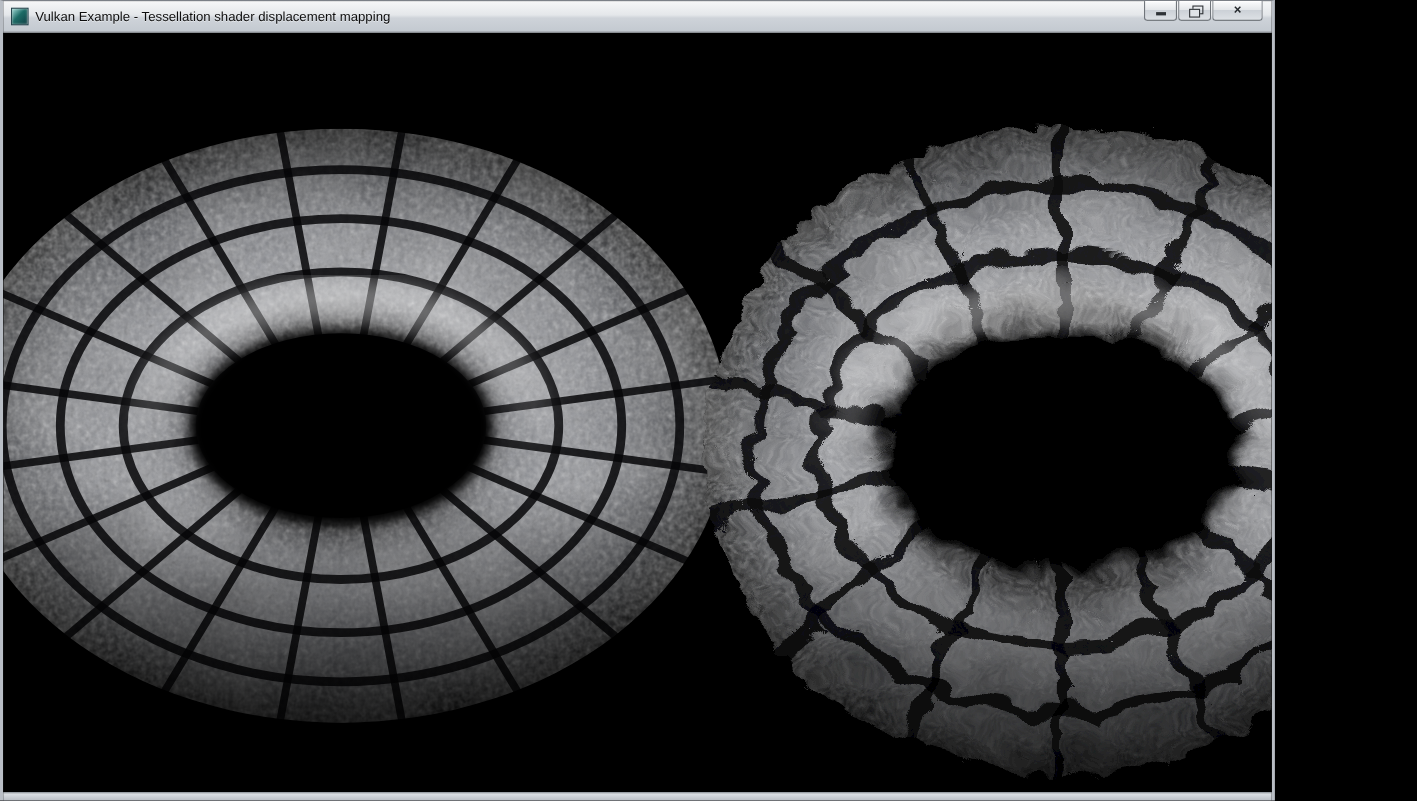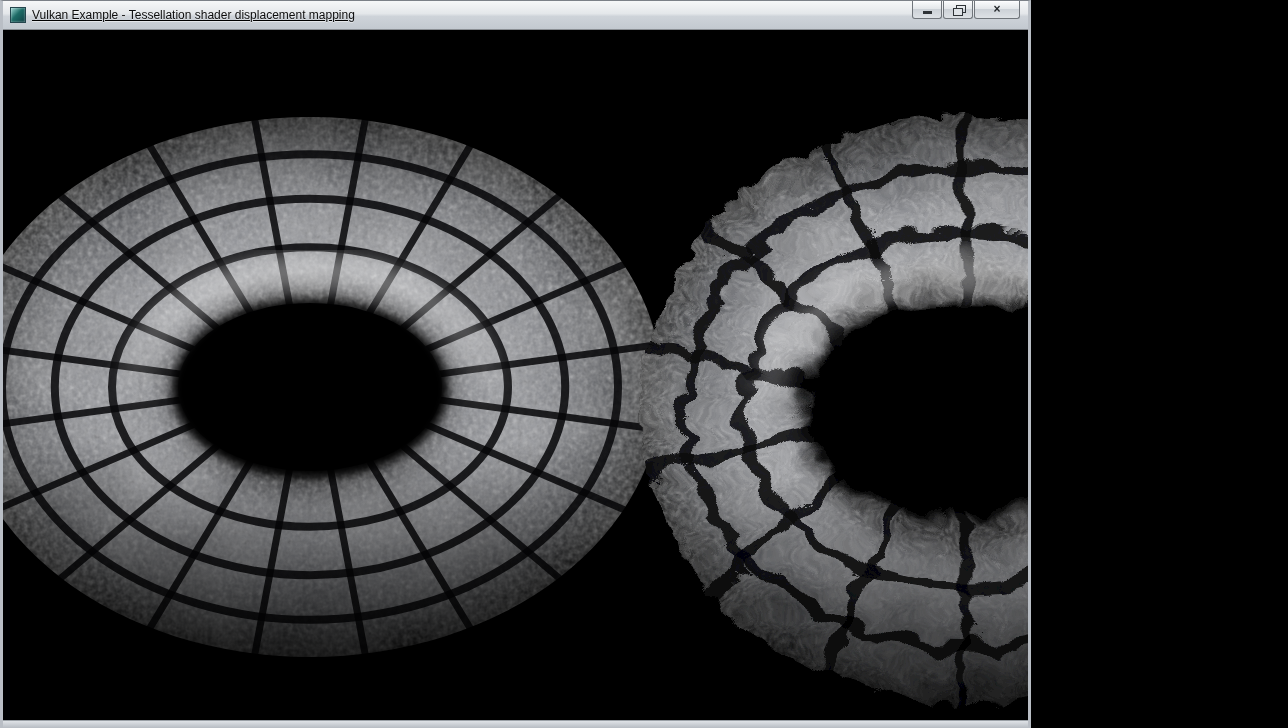--- a/index.html
+++ b/index.html
@@ -2,27 +2,26 @@
 <html><head>
 <meta charset="utf-8">
 <style>
   * { margin:0; padding:0; box-sizing:border-box; }
   html,body {
     width:1288px; height:728px; overflow:hidden;
     background:#000;
     font-family:"Liberation Sans", sans-serif;
   }
   .window {
-    width:1031px; height:728px;
+    width:1159px; height:728px;
     display:flex; flex-direction:column;
     border-left:3px solid #b9bec5;
     border-right:3px solid #b9bec5;
     border-top:1px solid #7b8087;
     background:#000;
-    text-decoration:underline;
   }
   
   .titlebar {
     flex:0 0 29px; height:29px;
     display:flex; align-items:center;
     padding:0 6px 0 7px;
     background:linear-gradient(#f6f7f8, #e4e7ea 45%, #ced3d9 55%, #c3c9d0);
     border-bottom:1px solid #8a8e93;
     position:relative;
   }

